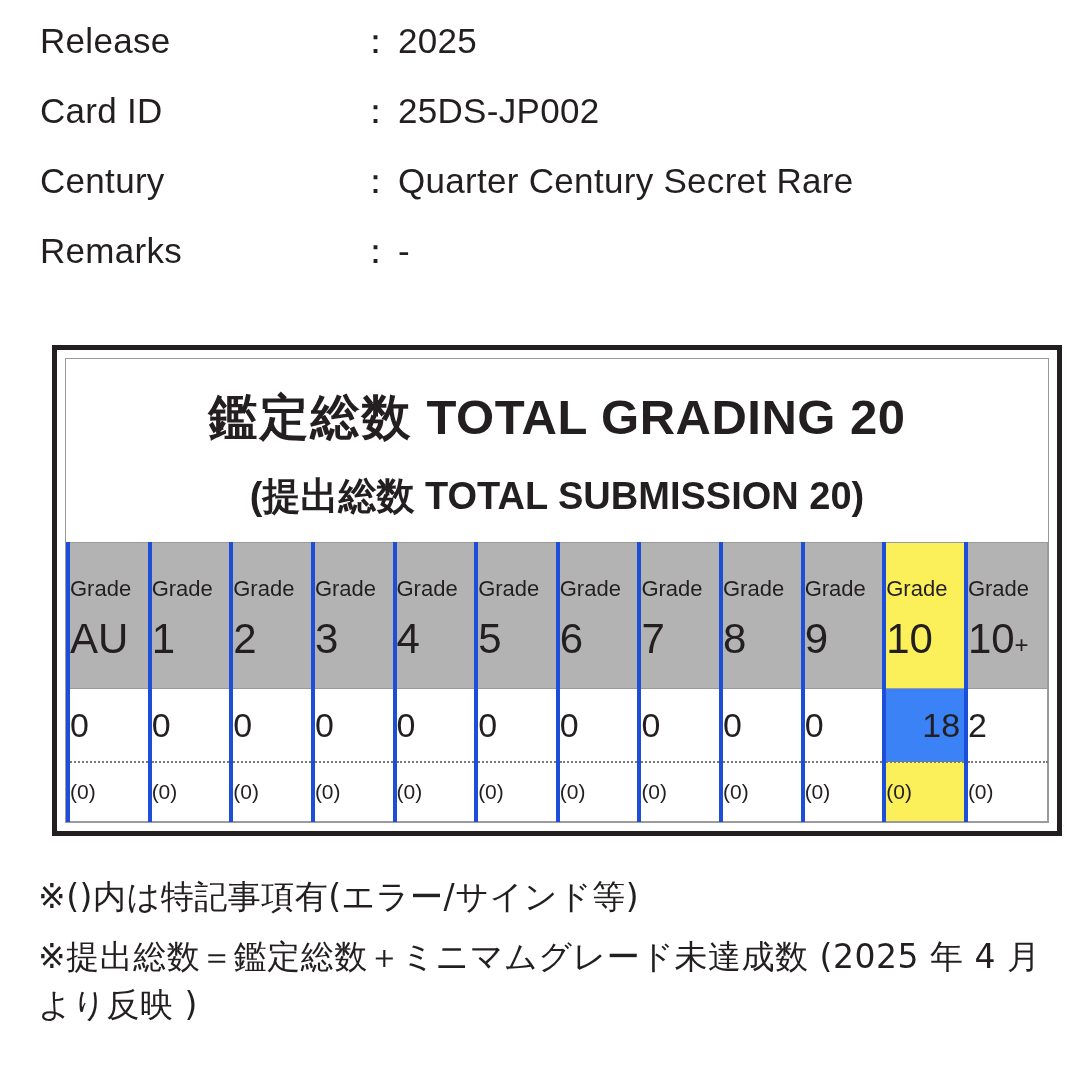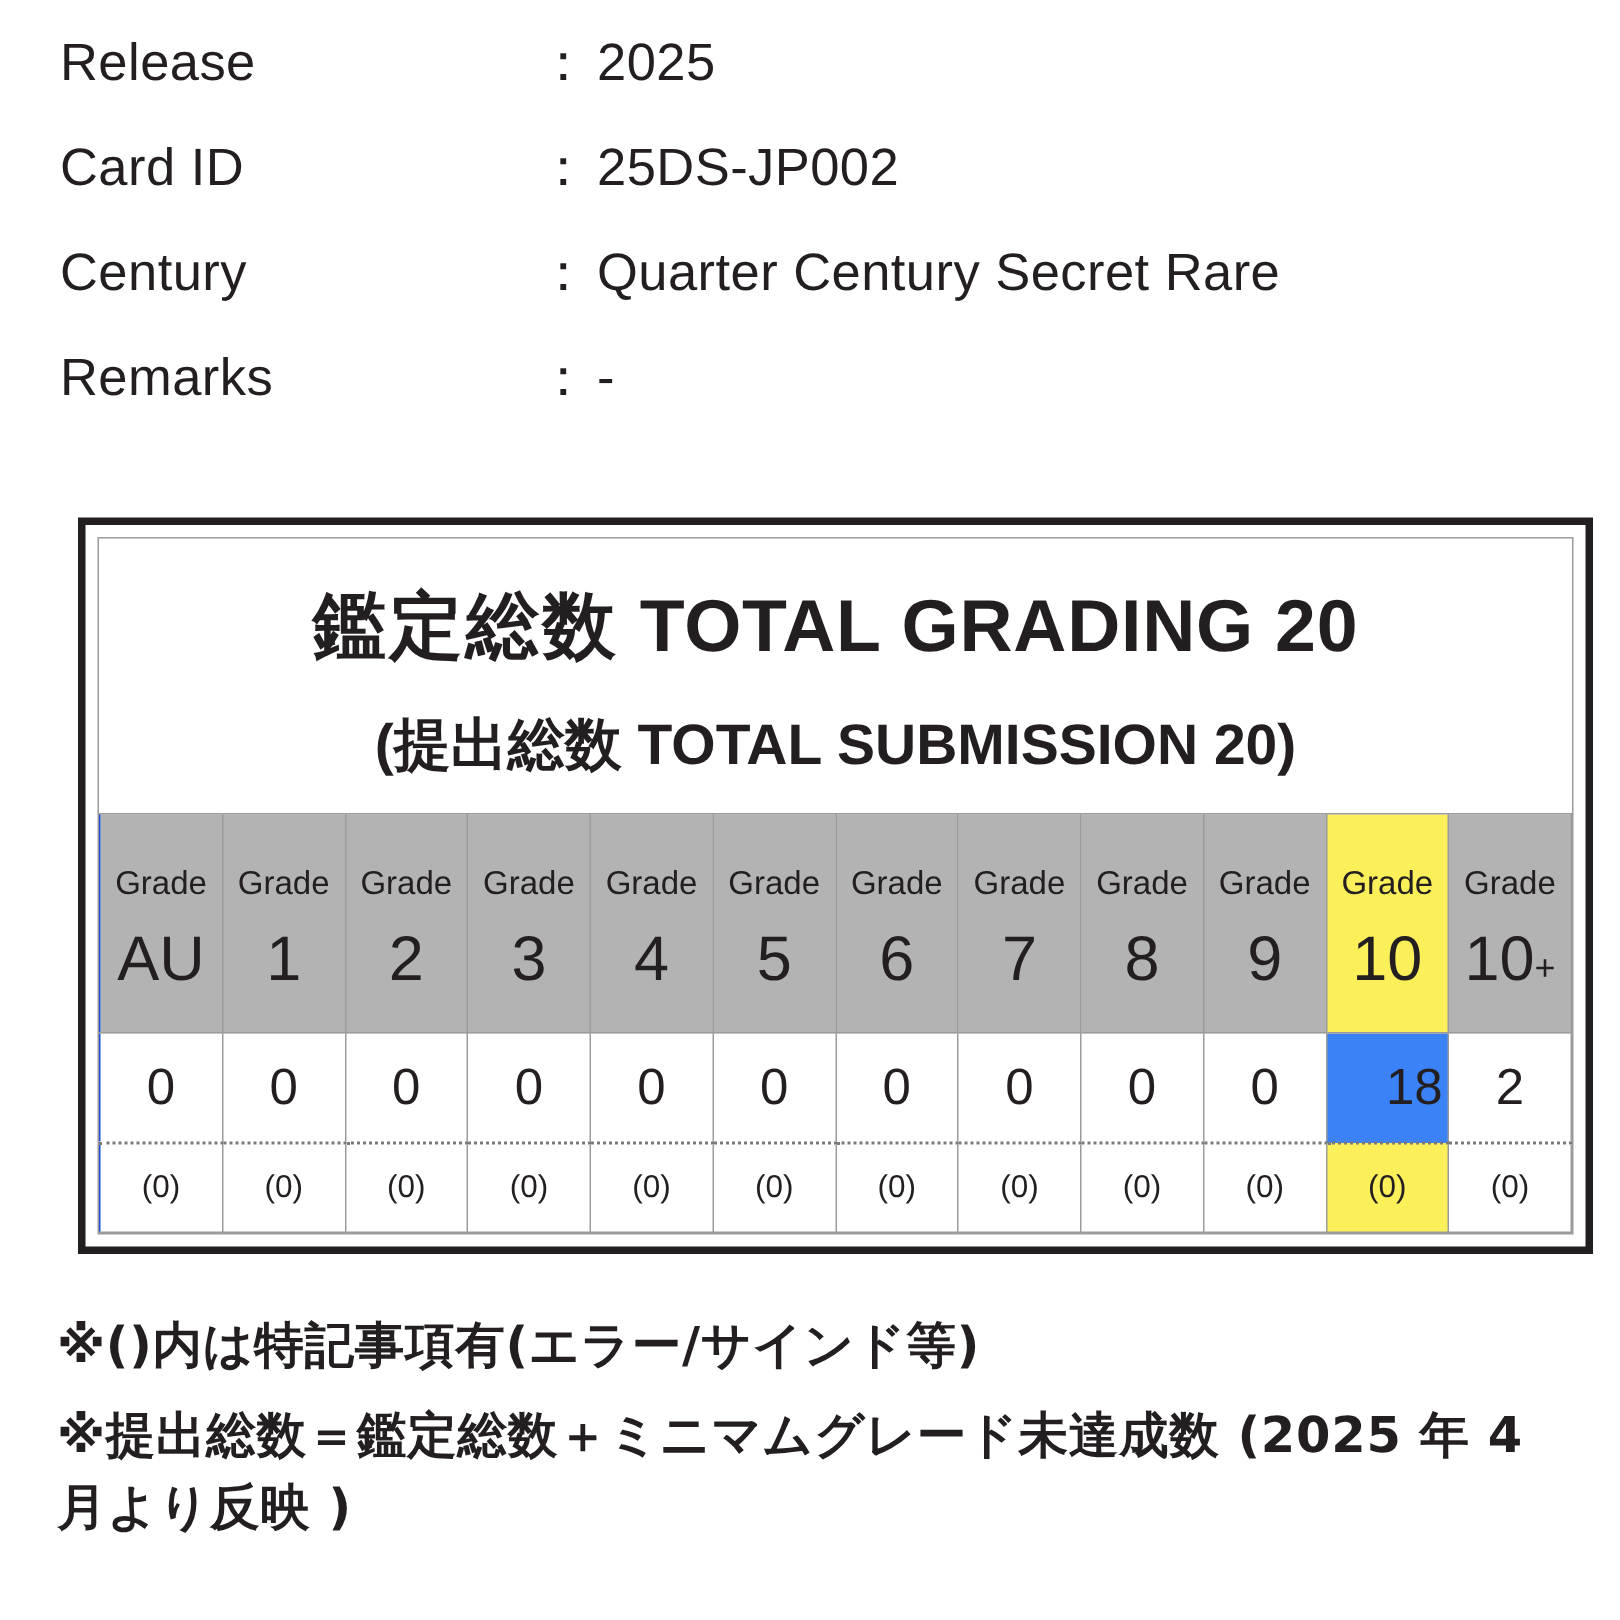--- a/index.html
+++ b/index.html
@@ -90,23 +90,22 @@
     font-weight: bold;
     white-space: nowrap;
   }
 
   table.grades {
     width: 100%;
     border-collapse: collapse;
     table-layout: fixed;
   }
   table.grades td {
-    border-left: 1px solid #1d4ed8;
+    border-left: 4px solid #1d4ed8;
     border-right: 1px solid #9b9b9b;
-    text-align: center;
     vertical-align: middle;
     padding: 0;
   }
   table.grades tr.header-row td {
     background: #b3b3b3;
     border-top: 1px solid #9b9b9b;
     border-bottom: 1px solid #9b9b9b;
     height: 145px;
   }
   table.grades tr.header-row td.hl {
@@ -147,21 +146,20 @@
   table.grades tr.note-row td.hl {
     background: #fbf05a;
   }
 
   
   .footnotes {
     position: absolute;
     left: 38px;
     top: 880px;
     width: 1010px;
-    font-weight: bold;
   }
   .footnote {
     font-family: "DejaVu Sans", "Liberation Sans", sans-serif;
     font-size: 33px;
     line-height: 1.0;
     margin-bottom: 20px;
     white-space: nowrap;
     letter-spacing: 0.5px;
   }
   .footnote.wrap2 {

